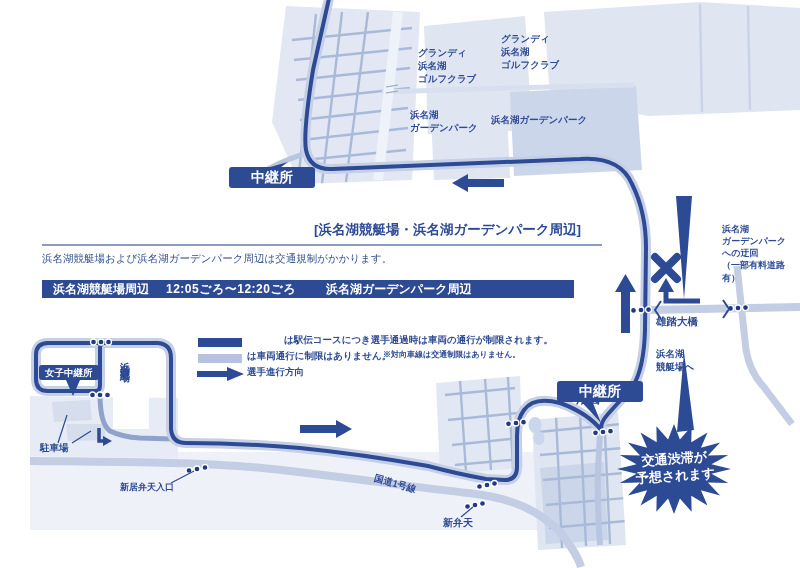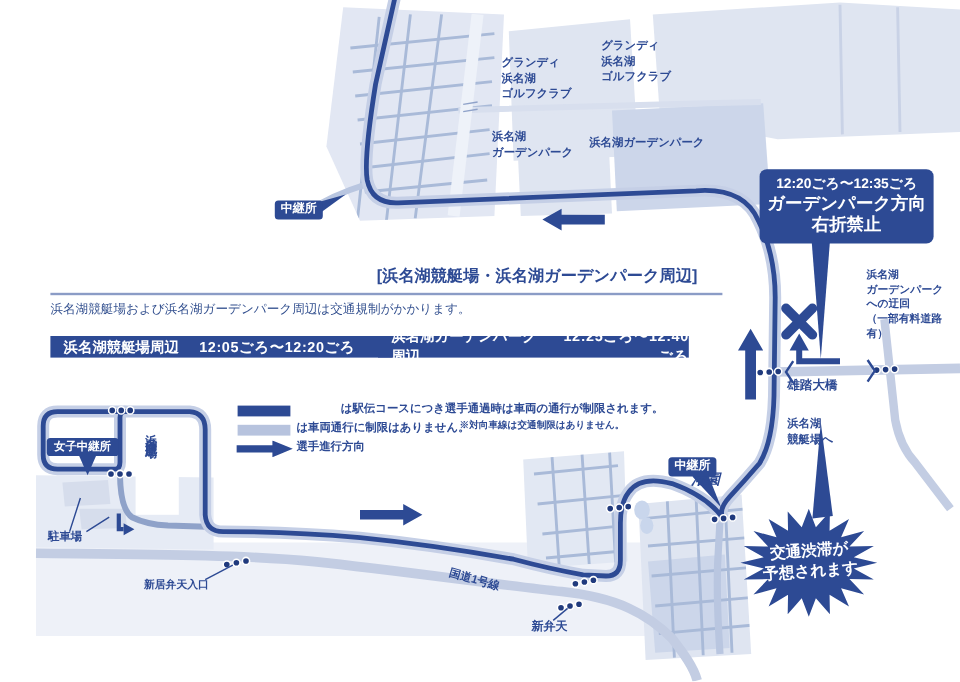--- a/index.html
+++ b/index.html
@@ -3,21 +3,21 @@
 <meta charset="utf-8">
 <style>
   html,body{margin:0;padding:0;background:#fff;}
   #page{position:relative;width:800px;height:568px;overflow:hidden;background:#fff;
         font-family:"Liberation Sans",sans-serif;}
   #mapsvg{position:absolute;left:0;top:0;}
   .lbl{position:absolute;color:#2d4a94;font-weight:bold;font-size:9.5px;line-height:1.35;
        white-space:pre-line;}
   .callout{position:absolute;background:#2d4a94;color:#fff;font-weight:bold;border-radius:3px;
        text-align:center;white-space:nowrap;}
-  .small-callout{padding:2px 5px;font-size:10px;line-height:1.2;}
+  .small-callout{padding:2px 22px;font-size:14px;line-height:1.2;}
   .bar{position:absolute;height:18px;background:#2d4a94;color:#fff;display:flex;align-items:center;}
   .bar .bl{font-size:12px;font-weight:bold;margin-left:11px;}
   .bar .bt{font-size:12px;font-weight:bold;margin-left:17px;letter-spacing:.5px;text-align:right;}
   .legend-text{position:absolute;color:#2d4a94;font-size:9.5px;font-weight:bold;white-space:nowrap;}
   .swatch{position:absolute;width:44px;height:9px;}
 </style>
 </head>
 <body>
 
 <div id="page">
@@ -167,21 +167,20 @@
   <div class="lbl" style="left:314px;top:221px;font-size:13.5px;white-space:nowrap;">[浜名湖競艇場・浜名湖ガーデンパーク周辺]</div>
   <div style="position:absolute;left:42px;top:244px;width:560px;height:1.5px;background:#8b9cc6;"></div>
   <div class="lbl" style="left:42px;top:251px;font-size:10.5px;font-weight:normal;color:#33508f;white-space:nowrap;">浜名湖競艇場および浜名湖ガーデンパーク周辺は交通規制がかかります。</div>
 
   <div class="bar" style="left:42px;top:280px;width:285px;">
     <span class="bl">浜名湖競艇場周辺</span>
     <span class="bt">12:05ごろ〜12:20ごろ</span>
   </div>
   <div class="bar" style="left:315px;top:280px;width:259px;">
     <span class="bl">浜名湖ガーデンパーク周辺</span>
-    <span class="bt">12:25ごろ〜12:40ごろ</span>
   </div>
 
   <div class="swatch" style="left:198px;top:338px;background:#2d4a94;"></div>
   <div class="swatch" style="left:198px;top:354px;background:#b7c3de;"></div>
   <svg style="position:absolute;left:197px;top:367px;" width="48" height="14" viewBox="0 0 48 14">
     <polygon points="0,4 30,4 30,0 47,7 30,14 30,10 0,10" fill="#2d4a94"></polygon>
   </svg>
   <div class="legend-text" style="left:247px;top:334px;padding-left:37px;">は駅伝コースにつき選手通過時は車両の通行が制限されます。</div>
   <div class="legend-text" style="left:247px;top:350px;">は車両通行に制限はありません。</div>
   <div class="legend-text" style="left:383px;top:349px;font-size:8px;">※対向車線は交通制限はありません。</div>
@@ -207,23 +206,18 @@
   <div class="lbl" style="left:118px;top:354px;font-size:10px;writing-mode:vertical-rl;letter-spacing:2px;height:78px;">浜名湖競艇場</div>
   <div class="lbl" style="left:40px;top:442px;">駐車場</div>
   <div class="lbl" style="left:120px;top:481px;font-size:9px;">新居弁天入口</div>
   <div class="lbl" style="left:443px;top:516px;font-size:10px;">新弁天</div>
   <div class="lbl" style="left:376px;top:472px;transform:rotate(16deg);transform-origin:left top;">国道1号線</div>
 
   <div class="callout small-callout" style="left:229px;top:167px;">中継所</div>
   <div class="callout small-callout" style="left:557px;top:381px;">中継所</div>
   <div class="callout small-callout" style="left:39px;top:365px;font-size:9.5px;padding:2px 6px;">女子中継所</div>
 
-  <div class="callout" style="left:633px;top:141px;width:141px;padding:5px 2px 6px;border-radius:6px;">
-    <div style="font-size:11.5px;">12:20ごろ〜12:35ごろ</div>
-    <div style="font-size:14.5px;line-height:1.25;">ガーデンパーク方向</div>
-    <div style="font-size:14.5px;line-height:1.25;">右折禁止</div>
-  </div>
 
   <div style="position:absolute;left:629px;top:451px;width:92px;color:#fff;font-weight:bold;font-size:13px;
               text-align:center;line-height:1.3;white-space:pre-line;transform:rotate(-4deg);">交通渋滞が
 予想されます</div>
 
 </div>
 
 </body></html>

